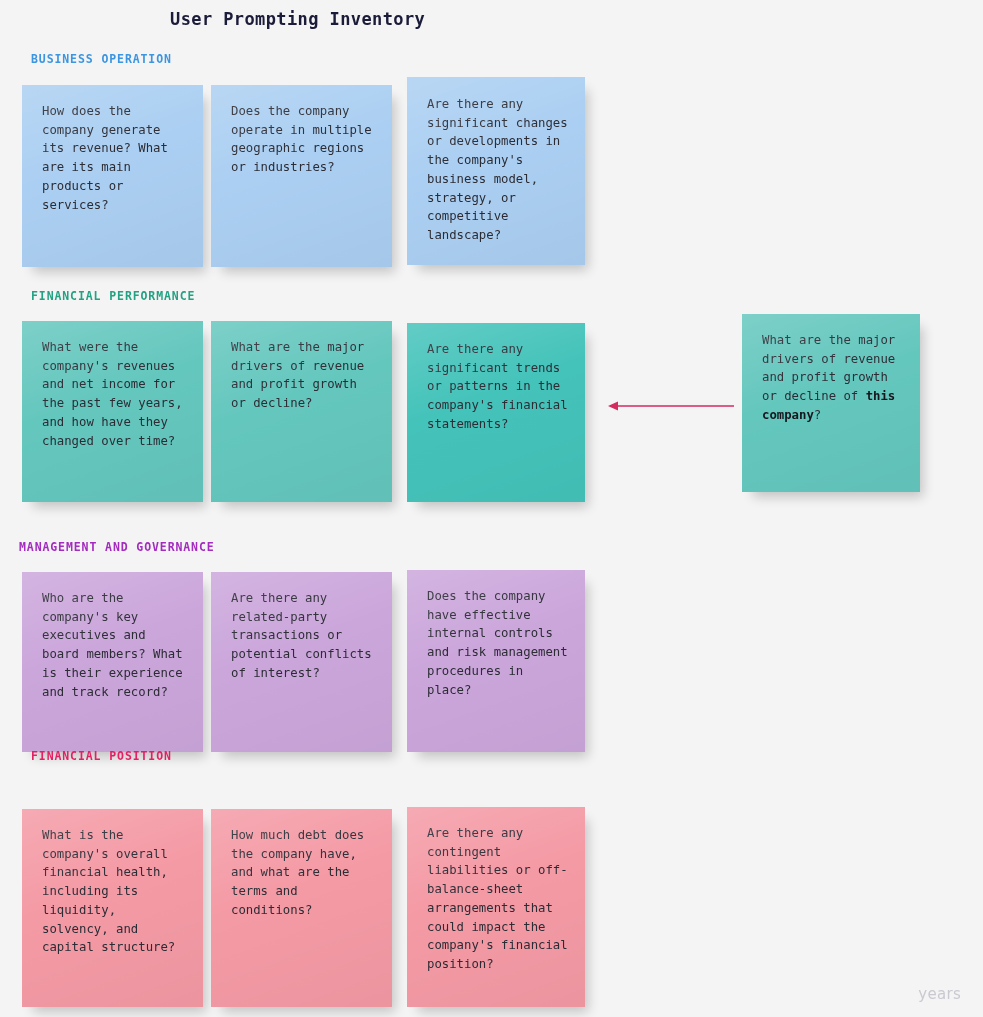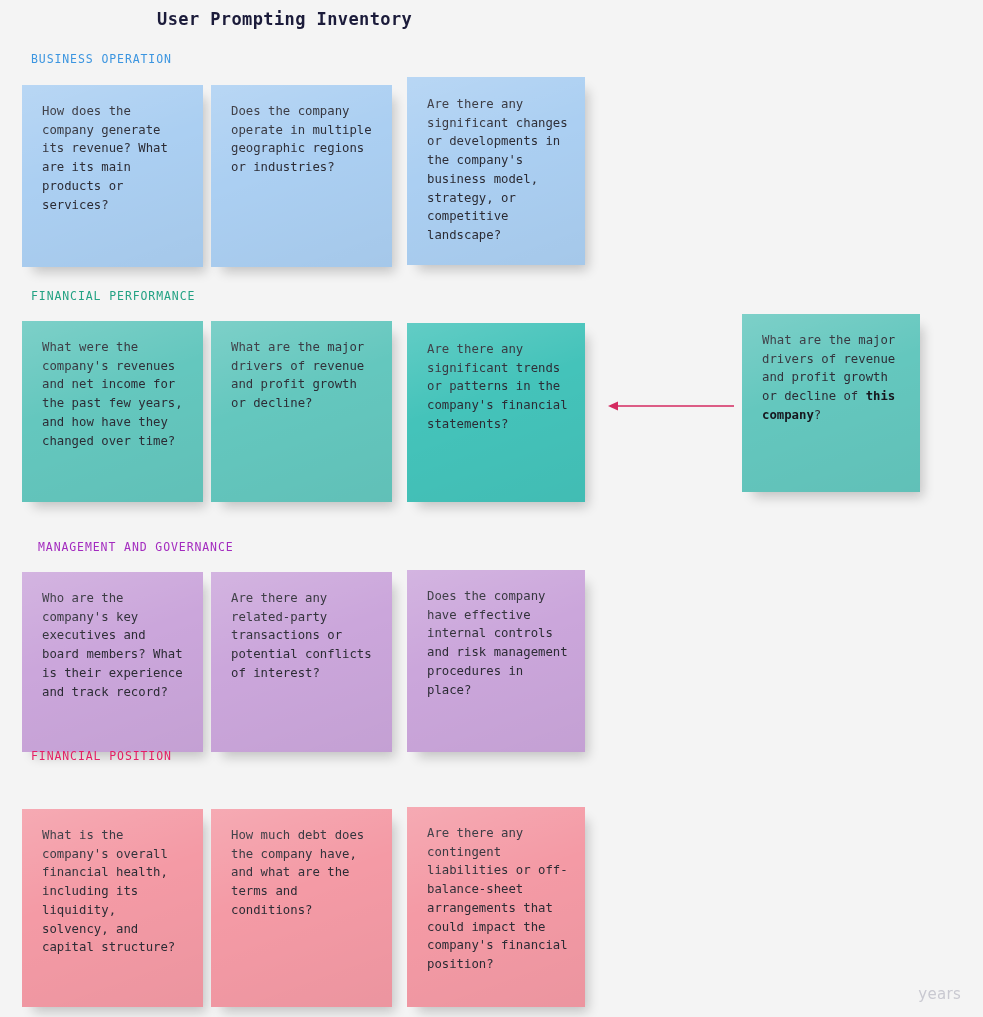--- a/index.html
+++ b/index.html
@@ -24,28 +24,28 @@
   
   .board-title {
     position: absolute;
     font-family: "DejaVu Sans Mono", monospace;
     font-weight: bold;
     font-size: 17px;
     letter-spacing: 0.4px;
     color: #1B1B3A;
     white-space: nowrap;
   }
-  #title-inventory { left: 157px; top: 9px; }
+  #title-inventory { left: 170px; top: 9px; }
   #title-feedback  { left: 692px; top: 256px; }
 
   
   .section-label {
     position: absolute;
     font-family: "DejaVu Sans Mono", monospace;
-    font-weight: normal;
+    font-weight: bold;
     font-size: 11.5px;
     letter-spacing: 0.9px;
     white-space: nowrap;
   }
 
   
   .note {
     position: absolute;
     padding: 17px 14px 10px 20px;
     font-family: "DejaVu Sans Mono", monospace;
@@ -127,21 +127,21 @@
 
   <svg class="connector" viewBox="0 0 130 16">
     <line x1="129" y1="8" x2="11" y2="8" stroke="#D42A60" stroke-width="1.6"></line>
     <path d="M3 8 L13 3.6 L13 12.4 Z" fill="#D42A60"></path>
   </svg>
 
   <div class="note" style="left:742px; top:314px; width:178px; height:178px; background:#64C7BE;">
     <span class="note-text"><span>What are the major drivers of revenue and profit growth or decline of </span><b>this company</b><span>?</span></span>
   </div>
 
-  <div class="section-label" style="left:38px; top:540px; color:#A32BBF;">MANAGEMENT AND GOVERNANCE</div>
+  <div class="section-label" style="left:19px; top:540px; color:#A32BBF;">MANAGEMENT AND GOVERNANCE</div>
 
   <div class="note" style="left:22px; top:572px; width:181px; height:180px; background:#CBA6DB;">
     <span class="note-text">Who are the company's key executives and board members? What is their experience and track record?</span>
   </div>
 
   <div class="note" style="left:211px; top:572px; width:181px; height:180px; background:#CBA6DB;">
     <span class="note-text">Are there any related-party transactions or potential conflicts of interest?</span>
   </div>
 
   <div class="note" style="left:407px; top:570px; width:178px; height:182px; background:#CBA6DB;">

